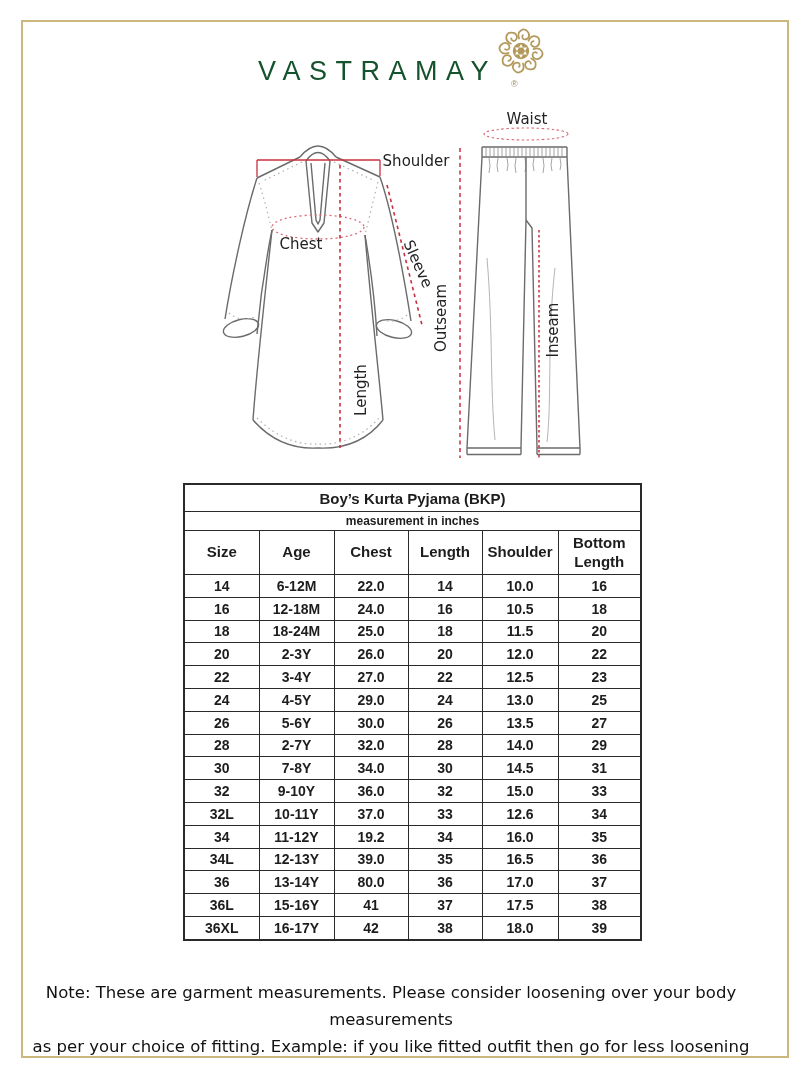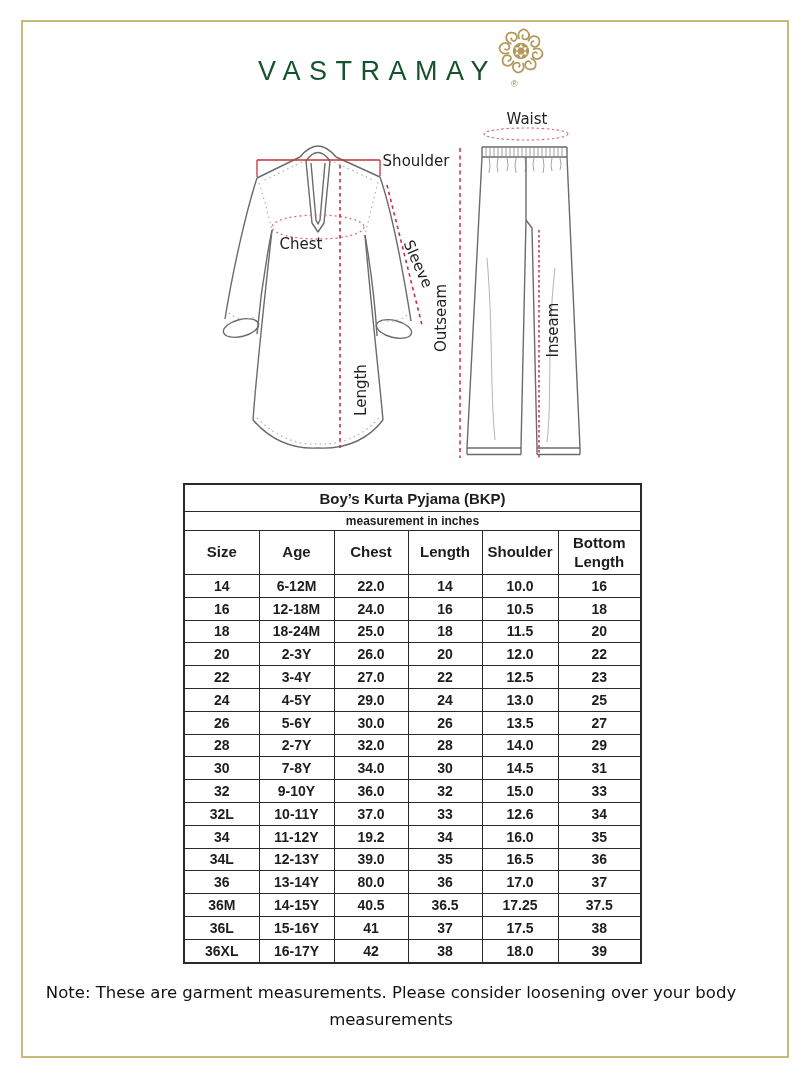--- a/index.html
+++ b/index.html
@@ -272,41 +272,34 @@
       </tr>
       <tr>
         <td>36</td>
         <td>13-14Y</td>
         <td>80.0</td>
         <td>36</td>
         <td>17.0</td>
         <td>37</td>
       </tr>
       <tr>
-        <td>36M</td>
-        <td>14-15Y</td>
-        <td>40.5</td>
-        <td>36.5</td>
-        <td>17.25</td>
-        <td>37.5</td>
-      </tr>
-      <tr>
         <td>36L</td>
         <td>15-16Y</td>
         <td>41</td>
         <td>37</td>
         <td>17.5</td>
         <td>38</td>
       </tr>
       <tr>
         <td>36XL</td>
         <td>16-17Y</td>
         <td>42</td>
         <td>38</td>
         <td>18.0</td>
         <td>39</td>
       </tr>
     </tbody>
 </table>
 
 <div class="note">
   <span>Note: These are garment measurements. Please consider loosening over your body measurements</span>
+  <span>as per your choice of fitting. Example: if you like fitted outfit then go for less loosening</span>
 </div>
 
 </body></html>

